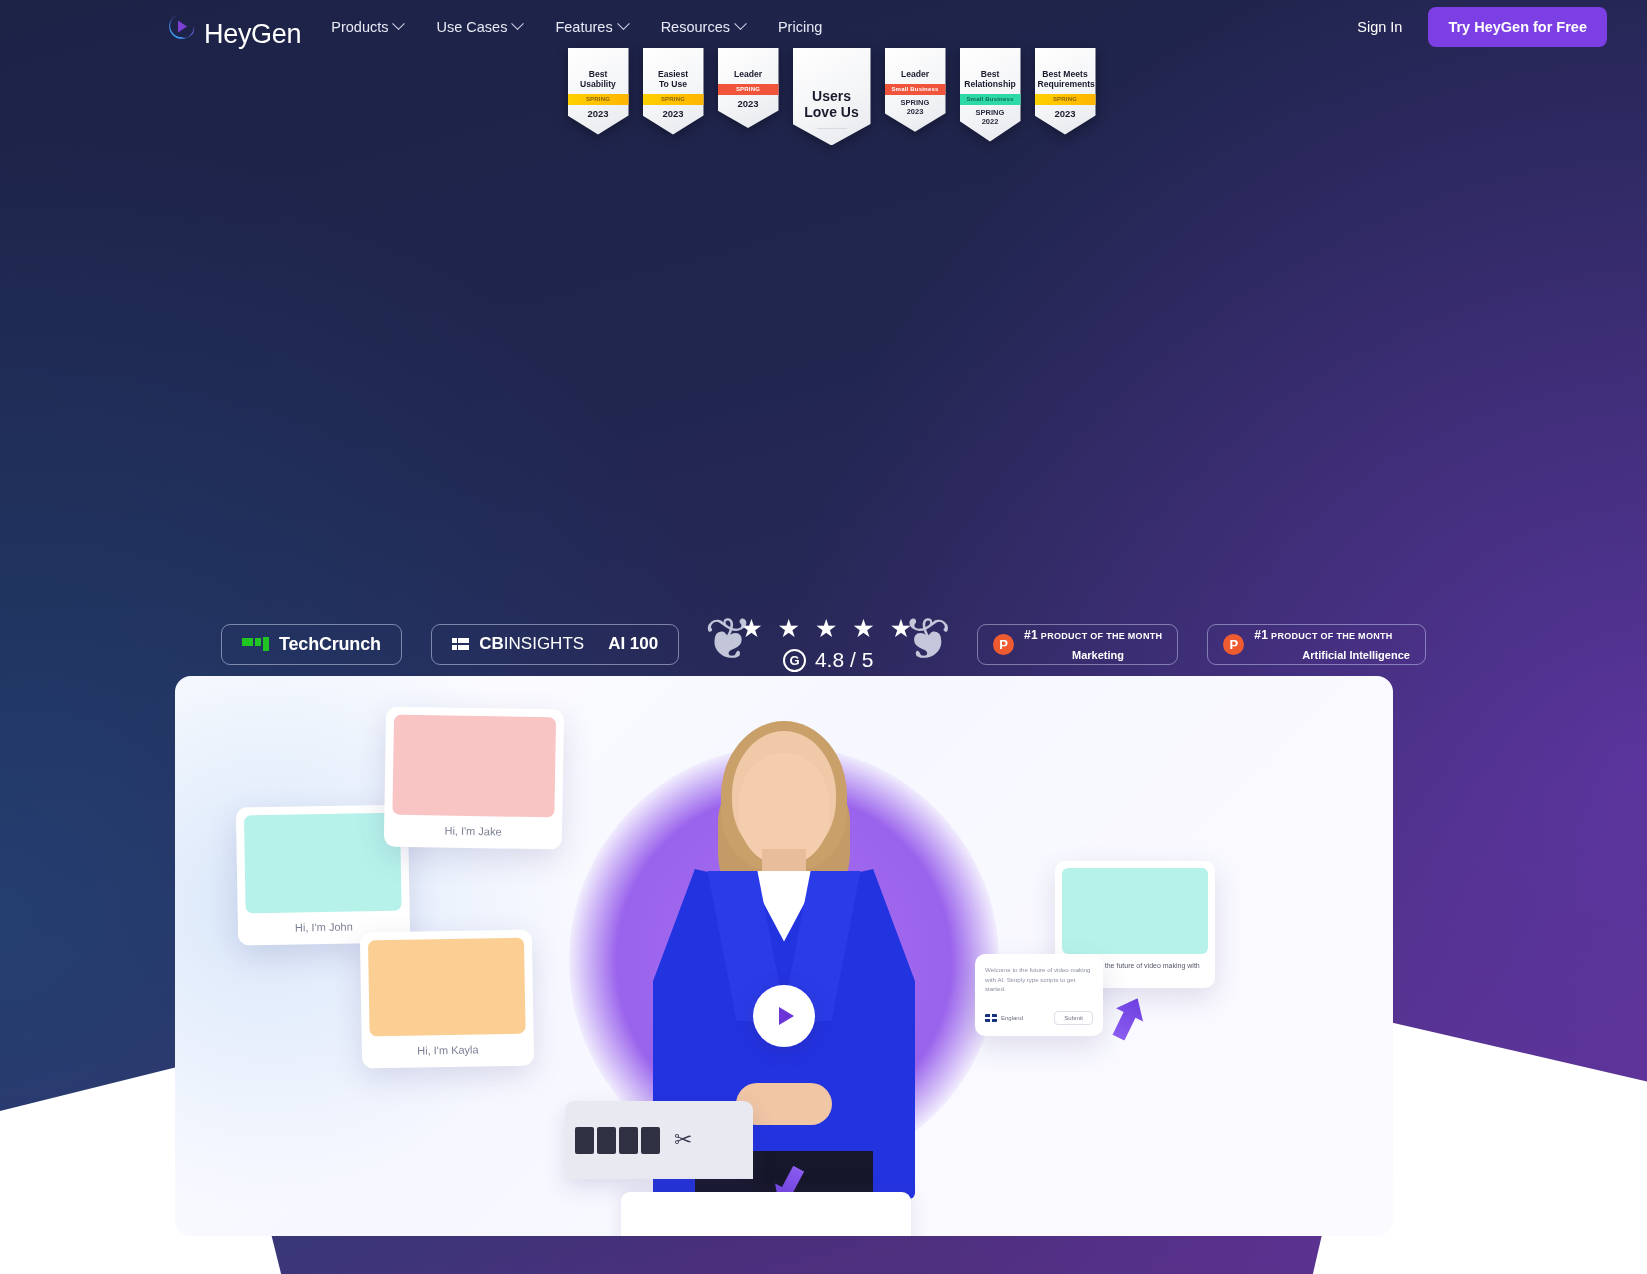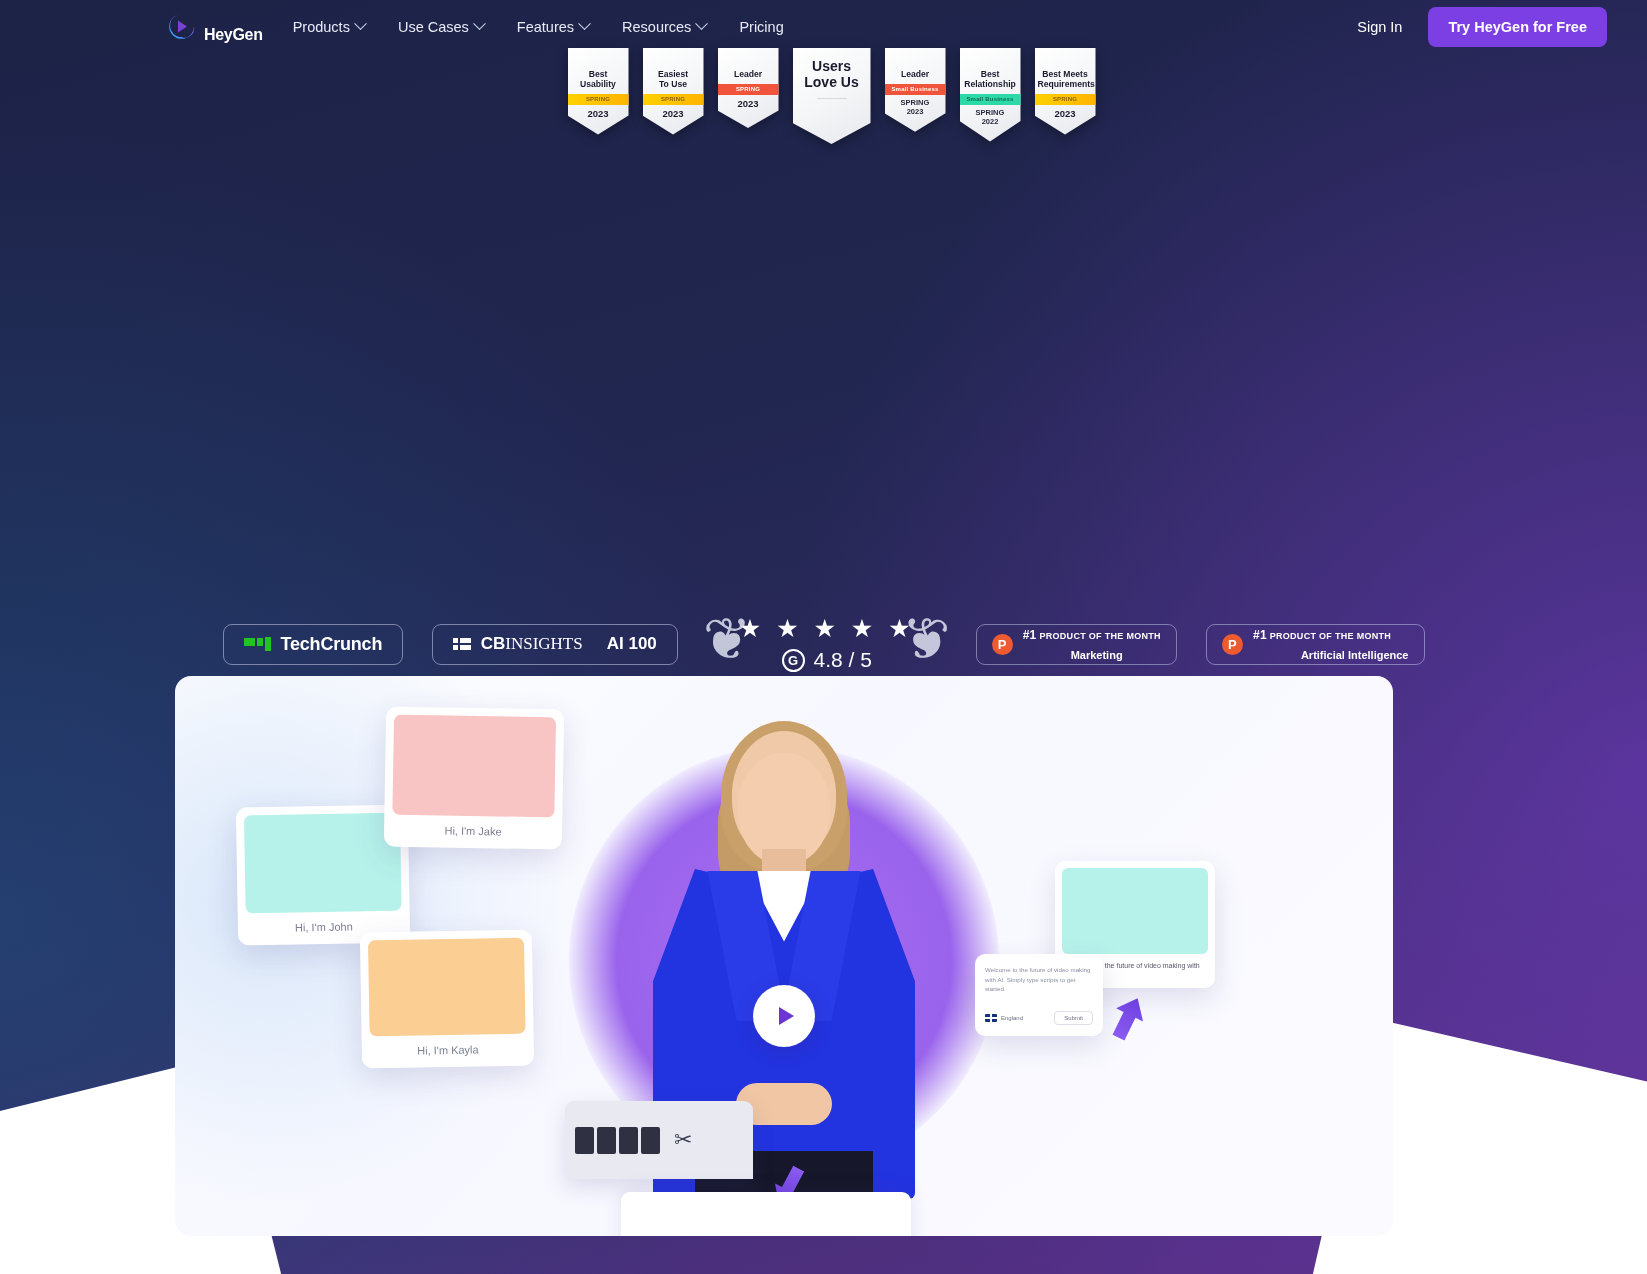--- a/index.html
+++ b/index.html
@@ -27,21 +27,21 @@
     background:#fff; transform:rotate(13deg); transform-origin:right bottom;
   }
 
   
   .nav {
     position:absolute; top:0; left:0; right:0; height:53px;
     display:flex; align-items:center; padding:0 40px 0 168px; z-index:40;
   }
   .logo { display:flex; align-items:center; gap:9px; }
   .logo-mark { width:27px; height:27px; position:relative; }
-  .logo-text { color:#fff; font-size:16px; font-weight:bold; letter-spacing:-0.3px;margin-top:16px; }
+  .logo-text { color:#fff; font-size:27px; font-weight:normal; letter-spacing:-0.3px;margin-top:16px; }
   .nav-links { display:flex; align-items:center; gap:33px; margin-left:30px; }
   .nav-link {
     color:#e9eaf5; font-size:14.5px; display:flex; align-items:center; gap:6px;
     cursor:pointer; white-space:nowrap;
   }
   .chev { width:9px; height:9px; border-right:1.6px solid #cfd2e6; border-bottom:1.6px solid #cfd2e6;
           transform:rotate(45deg) translate(-2px,-2px); display:inline-block; }
   .nav-right { margin-left:auto; display:flex; align-items:center; gap:26px; }
   .signin { color:#fff; font-size:14.5px; cursor:pointer; }
   .cta-nav {
@@ -57,21 +57,21 @@
   .g2 {
     width:61px; position:relative; filter:drop-shadow(0 3px 6px rgba(0,0,0,.35));
   }
   .g2.big { width:78px; }
   .g2-body {
     background:linear-gradient(150deg,#fff 0%,#f4f5f7 55%,#e6e8ec 100%);
     clip-path:polygon(0 0,100% 0,100% 78%,50% 100%,0 78%);
     padding:16px 3px 16px; text-align:center;
     min-height:80px;
   }
-  .g2.big .g2-body { min-height:96px; padding-top:1px; }
+  .g2.big .g2-body { min-height:96px; padding-top:31px; }
   .g2-logo {
     position:absolute; top:4px; left:50%; transform:translateX(-50%);
     width:17px; height:19px; background:#ef4a2a;
     clip-path:polygon(0 0,100% 0,100% 72%,50% 100%,0 72%);
     color:#fff; font-size:11px; font-weight:bold; line-height:14px; text-align:center;
   }
   .g2.big .g2-logo { width:20px; height:23px; font-size:13px; line-height:17px; }
   .g2-title { font-size:8.6px; font-weight:bold; color:#1a1a2e; line-height:1.14; margin-top:6px; }
   .g2.big .g2-title { font-size:14px; line-height:1.14; margin-top:10px; }
   .g2-band {
@@ -113,21 +113,21 @@
   .tc-mark { display:flex; gap:2px; align-items:flex-start; }
   .tc-b1 { width:11px; height:8px; background:#20c423; }
   .tc-b2 { width:6px; height:8px; background:#20c423; }
   .tc-stem { width:6px; height:14px; background:#20c423; margin-top:-1px; }
   .pill-text { font-size:18px; font-weight:bold; letter-spacing:-.2px; }
   .cb-mark { display:flex; flex-direction:column; gap:1.5px; }
   .cb-row { display:flex; gap:1.5px; }
   .cb-sq { width:5px; height:5px; background:#fff; }
   .cb-sq.w { width:11px; }
   .cb-name { font-size:17px; font-weight:bold; }
-  .cb-name .light { font-weight:400;font-family:Liberation Serif, serif; }
+  .cb-name .light { font-weight:400; }
   .cb-ai { font-size:17px; font-weight:bold; margin-left:14px; }
 
   .rating { position:relative; display:flex; flex-direction:column; align-items:center; padding:0 32px; }
   .laurel-l, .laurel-r { position:absolute; top:-6px; font-size:58px; color:#dfe2f0; opacity:.85; line-height:1; }
   .laurel-l { left:-4px; }
   .laurel-r { right:-4px; transform:scaleX(-1); }
   .stars { color:#fff; font-size:25px; letter-spacing:4px; line-height:1; }
   .rate-line { display:flex; align-items:center; gap:9px; margin-top:7px; }
   .g2mini {
     width:23px; height:23px; border-radius:50%; border:2.4px solid #fff;

